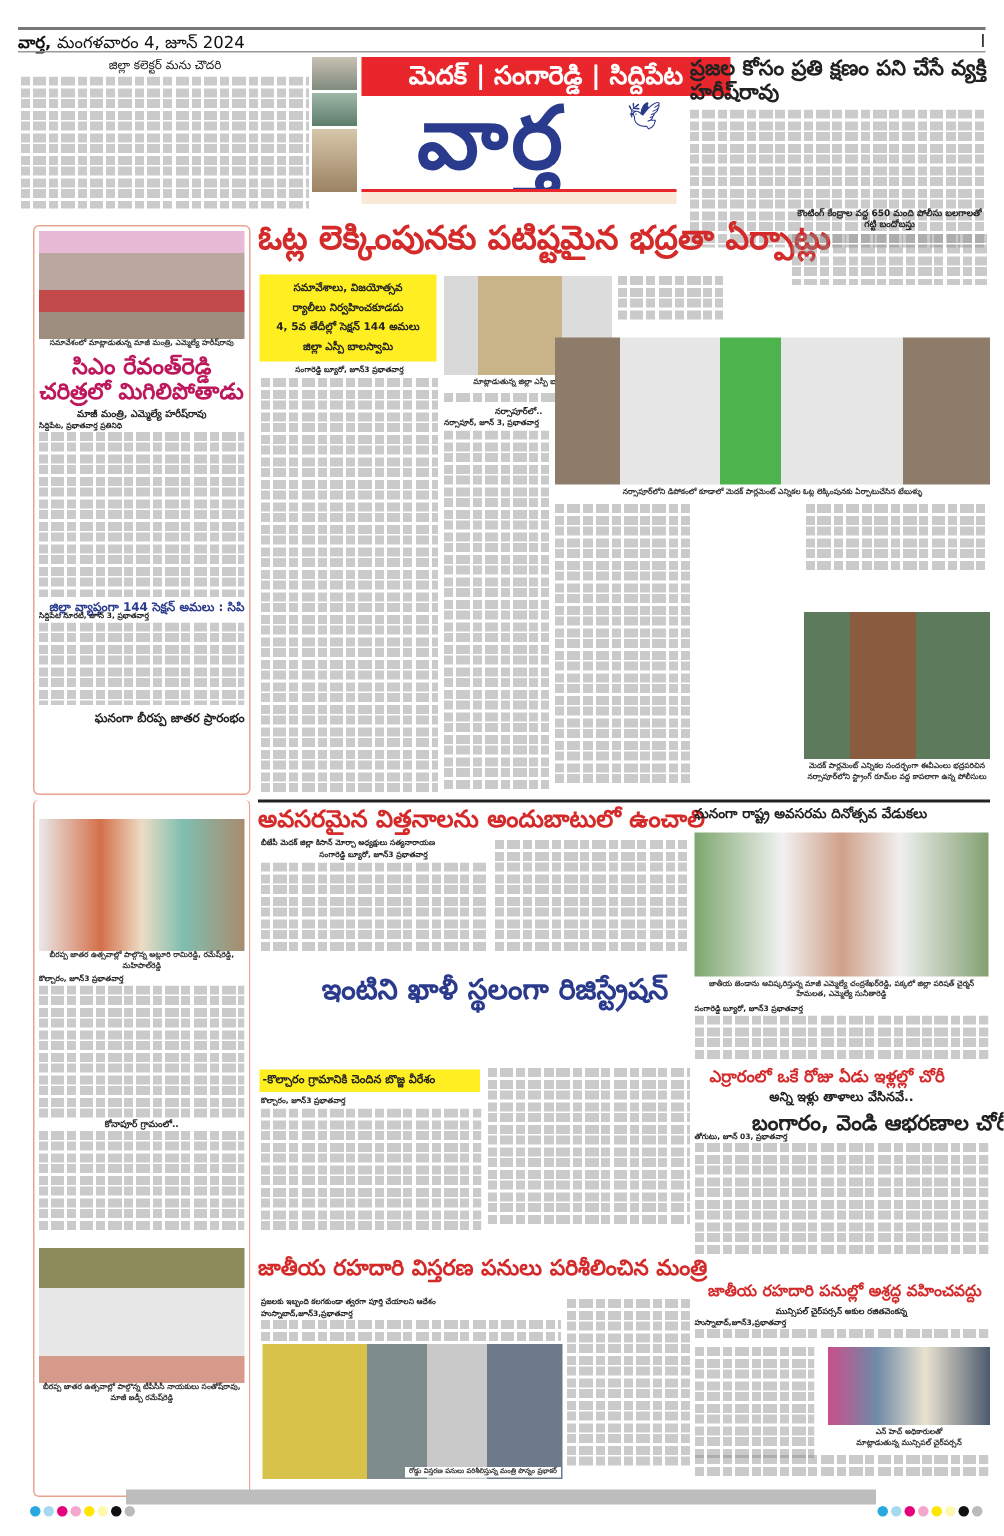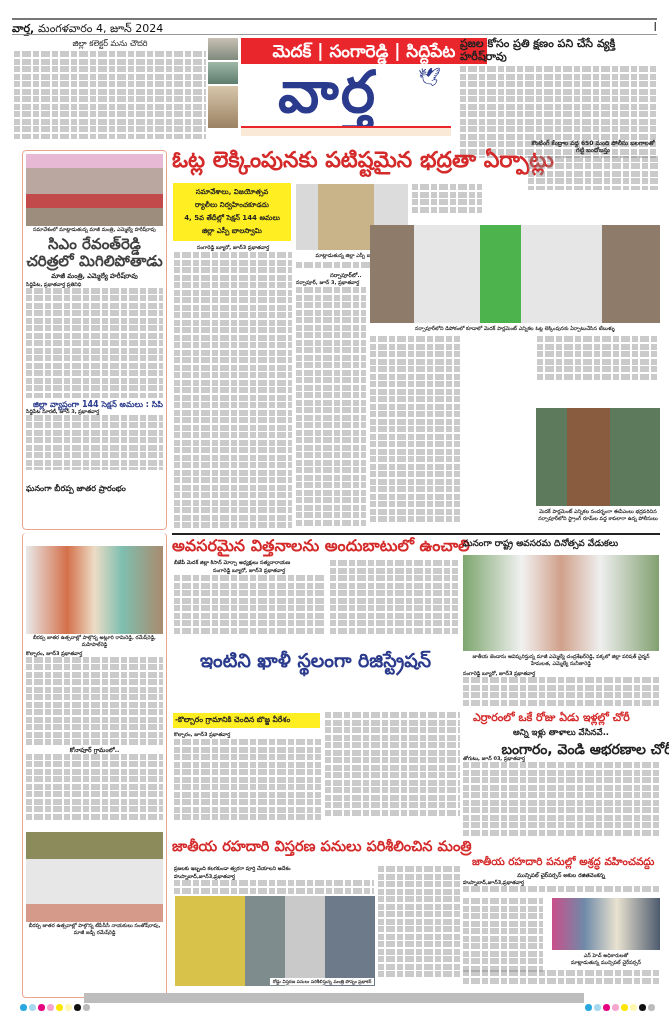--- a/index.html
+++ b/index.html
@@ -8,21 +8,21 @@
 .topline{left:12px;right:12px;top:18px;height:2px;background:#777}
 .dateline{left:12px;top:22px;font-size:11px;font-weight:bold;color:#111}
 .pagemark{right:12px;top:20px;font-size:12px;color:#333}
 .topline2{left:12px;right:12px;top:34px;height:1px;background:#999}
 .hl{font-weight:bold;line-height:1.15}
 .body-text{font-size:4.2px;line-height:6px;color:#555;text-align:justify;overflow:hidden}
 .body-text span{display:block;height:6px;background:repeating-linear-gradient(90deg,#8a8a8a 0 6px,transparent 6px 8px,#8a8a8a 8px 17px,transparent 17px 19px);opacity:.45;margin-bottom:1.5px}
 .photo{background:linear-gradient(135deg,#b9a98e,#7b8c6e 40%,#c7b9a5 70%,#8a7c6a);overflow:hidden}
 .caption{font-size:5px;text-align:center;color:#333;font-weight:bold;line-height:7px}
 .red{color:#d42a2a}
-.pink{color:#404040}
+.pink{color:#be185d}
 .navy{color:#2a3a8c}
 .boxed{border:1.5px solid #e9a38f;border-radius:4px}
 .yellow{background:#ffee22}
 .banner{background:#e8262b;color:#fff;font-weight:bold;font-size:17px;text-align:center;line-height:26px}
 .logo{font-family:"DejaVu Serif",serif;font-weight:bold;color:#2a3a8c;font-size:58px;letter-spacing:2px}
 .hr{height:2px;background:#222}
 .dots span{display:inline-block;width:7px;height:7px;border-radius:50%;margin-right:2px}
 </style>
 </head>
 <body>
@@ -57,21 +57,21 @@
   <div class="abs photo" style="left:0;top:0;width:30px;height:22px;background:linear-gradient(#c9c1b3,#7e8a7d)"></div>
   <div class="abs photo" style="left:0;top:24px;width:30px;height:22px;background:linear-gradient(#9fb7a7,#5d7d6c)"></div>
   <div class="abs photo" style="left:0;top:48px;width:30px;height:42px;background:linear-gradient(#d7c6aa,#9b8263)"></div>
   <div class="abs banner" style="left:33px;top:0;width:246px;height:26px">మెదక్ | సంగారెడ్డి | సిద్దిపేట</div>
   <div class="abs" style="left:210px;top:28px;font-size:18px;color:#2a3a8c">🕊</div>
   <div class="abs logo" style="left:70px;top:20px">వార్త</div>
   <div class="abs" style="left:33px;top:88px;width:210px;height:10px;background:#fbe9d8;border-top:2px solid #e8262b"></div>
 </div>
 
 <div class="abs" style="left:460px;top:38px;width:198px">
-  <div class="hl" style="font-size:11px">ప్రజల కోసం ప్రతి క్షణం పని చేసే వ్యక్తి హరీష్‌రావు</div>
+  <div class="hl" style="font-size:14px">ప్రజల కోసం ప్రతి క్షణం పని చేసే వ్యక్తి హరీష్‌రావు</div>
   <div class="body-text" style="height:92px;margin-top:3px">
     <span></span>
       <span></span>
       <span></span>
       <span></span>
       <span></span>
       <span></span>
       <span></span>
       <span></span>
       <span></span>
@@ -111,21 +111,21 @@
   <div class="body-text" style="height:55px">
     <span></span>
       <span></span>
       <span></span>
       <span></span>
       <span></span>
       <span></span>
       <span></span>
       <span></span>
   </div>
-  <div class="hl" style="font-size:8px;text-align:left;margin-top:14px">ఘనంగా బీరప్ప జాతర ప్రారంభం</div>
+  <div class="hl" style="font-size:8px;text-align:right;margin-top:4px">ఘనంగా బీరప్ప జాతర ప్రారంభం</div>
 </div>
 
 <div class="abs hl red" style="left:172px;top:147px;font-size:22px;white-space:nowrap">ఓట్ల లెక్కింపునకు పటిష్టమైన భద్రతా ఏర్పాట్లు</div>
 
 <div class="abs yellow" style="left:173px;top:183px;width:118px;height:58px;padding:3px;text-align:center">
   <div class="hl" style="font-size:7px;line-height:13px">సమావేశాలు, విజయోత్సవ</div>
   <div class="hl" style="font-size:7px;line-height:13px">ర్యాలీలు నిర్వహించకూడదు</div>
   <div class="hl" style="font-size:7px;line-height:13px">4, 5వ తేదీల్లో సెక్షన్ 144 అమలు</div>
   <div class="hl" style="font-size:7px;line-height:13px">జిల్లా ఎస్పీ బాలస్వామి</div>
 </div>
@@ -337,21 +337,21 @@
 <div class="abs photo" style="left:463px;top:555px;width:196px;height:96px;background:linear-gradient(90deg,#7da66e,#f1f1f1 30%,#d0a08a 50%,#efefef 70%,#82a071)"></div>
 <div class="abs caption" style="left:463px;top:653px;width:196px">జాతీయ జెండాను ఆవిష్కరిస్తున్న మాజీ ఎమ్మెల్యే చంద్రశేఖర్‌రెడ్డి, పక్కలో జిల్లా పరిషత్ చైర్మన్ హేమలత, ఎమ్మెల్యే సునీతారెడ్డి</div>
 <div class="abs hl" style="left:463px;top:671px;font-size:5px">సంగారెడ్డి బ్యూరో, జూన్3 ప్రభాతవార్త</div>
 <div class="abs body-text" style="left:463px;top:677px;width:196px;height:30px">
     <span></span>
     <span></span>
     <span></span>
     <span></span>
   </div>
 
-<div class="abs hl navy" style="left:200px;top:650px;width:260px;font-size:19px;">
+<div class="abs hl navy" style="left:200px;top:650px;width:260px;font-size:19px;text-align:center">
   <div>ఇంటిని ఖాళీ స్థలంగా రిజిస్ట్రేషన్</div>
 </div>
 <div class="abs yellow hl" style="left:173px;top:713px;width:147px;font-size:7.5px;padding:3px 2px">-కొల్చారం గ్రామానికి చెందిన బొజ్జ వీరేశం</div>
 <div class="abs hl" style="left:174px;top:732px;font-size:5px">కొల్చారం, జూన్3 ప్రభాతవార్త</div>
 <div class="abs body-text" style="left:174px;top:739px;width:147px;height:88px">
     <span></span>
     <span></span>
     <span></span>
     <span></span>
     <span></span>

